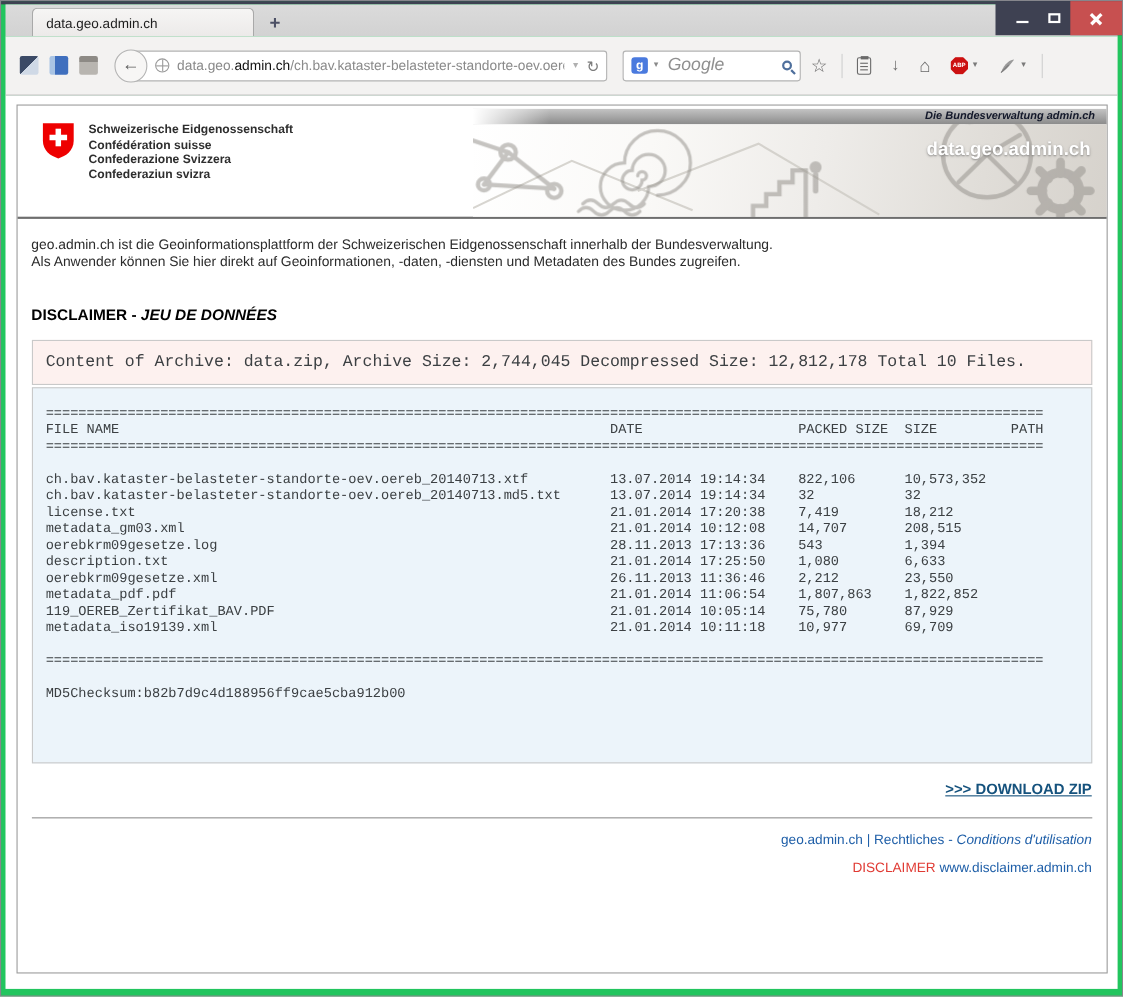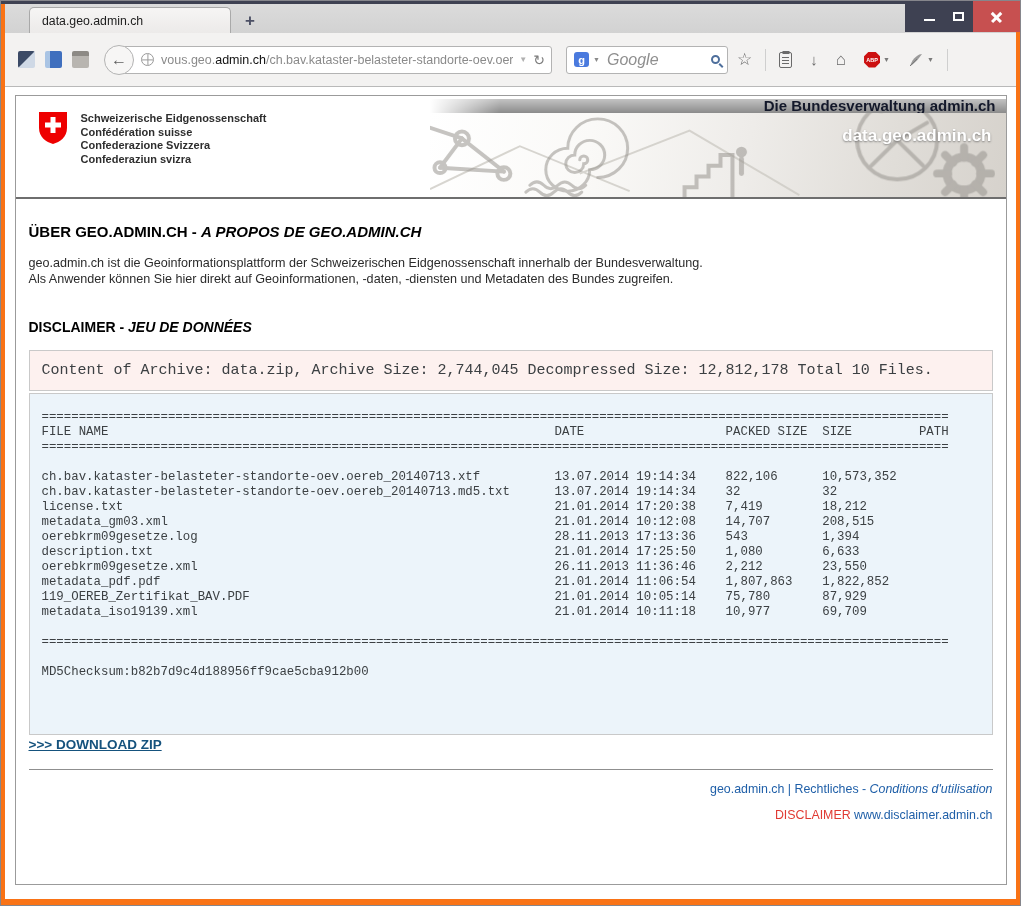--- a/index.html
+++ b/index.html
@@ -1,20 +1,20 @@
 <!DOCTYPE html>
 <html><head>
 <meta charset="utf-8">
 <style>
   html,body{margin:0;padding:0;background:#9a9a9a;}
   body{width:1021px;height:906px;overflow:hidden;font-family:"Liberation Sans",sans-serif;}
   *{box-sizing:border-box;}
 
   
-  .window{width:1021px;height:906px;border:1px solid #86868c;background:#f97316;
+  .window{width:1021px;height:906px;border:1px solid #86868c;background:#22c55e;
           padding:0 4px 6px;display:flex;flex-direction:column;}
   .frame-top{height:3px;background:#3e4152;margin:0 -4px;}
   
   .titlebar{height:29px;background:linear-gradient(#dbdbdb,#d2d2d2);position:relative;
             display:flex;align-items:flex-end;}
   .caption{position:absolute;top:-3px;right:-4px;height:31px;display:flex;align-items:stretch;
            background:#3e4152;padding-left:10px;z-index:5;}
   .cap-btn{display:flex;align-items:center;justify-content:center;cursor:default;}
   .cap-min{width:28px;} .cap-min i{display:block;width:11px;height:2px;background:#fff;margin-top:6px;}
   .cap-max{width:30px;} .cap-max i{display:block;width:11px;height:9px;border:2px solid #fff;}
@@ -68,21 +68,21 @@
   .mini-caret{font-size:7px;color:#7a7a7a;margin-left:3px;}
   .hamburger{width:18px;display:flex;flex-direction:column;gap:3px;}
   .hamburger i{display:block;height:3px;background:#6a6a6a;border-radius:1px;}
 
   
   .viewport{flex:1;background:#fff;overflow:hidden;display:flex;justify-content:center;}
   .pagebox{margin-top:8px;width:992px;height:790px;border:1px solid #9b9b9b;background:#fff;}
   .pheader{height:103px;position:relative;border-bottom:2px solid #6e6e6e;}
   .adminbar{position:absolute;top:3px;left:414px;right:0;height:14px;
             background:linear-gradient(#c3c3c3,#8b8b8b);text-align:right;
-            font-size:15px;font-weight:bold;color:#13182a;line-height:14px;padding-right:10px;}
+            font-size:10px;font-weight:bold;color:#13182a;line-height:14px;padding-right:10px;font-style:italic;}
   .adminbar::before{content:"";position:absolute;left:0;top:0;bottom:0;width:70px;
                     background:linear-gradient(to right,#fff,rgba(255,255,255,0));}
   .banner{position:absolute;top:17px;left:414px;right:0;bottom:0;overflow:hidden;
           background:linear-gradient(100deg,#ffffff 0%,#faf9f7 28%,#eeece9 55%,#e0ddd8 80%,#d6d2cc 100%);}
   .banner svg{position:absolute;inset:0;width:100%;height:100%;}
   .banner-title{position:absolute;top:13px;right:14px;font-size:17px;font-weight:bold;color:#fff;
                 text-shadow:0 1px 2px rgba(90,90,90,.7);}
   .logo-row{position:absolute;top:15px;left:22px;display:flex;gap:13px;font-weight:bold;}
   .logo-text{font-size:11px;line-height:13.5px;color:#2e2e2e;padding-top:1px;}
 
@@ -91,21 +91,21 @@
   h1.about .fr{font-style:italic;}
   .para{font-size:12.6px;line-height:15.5px;color:#2b2b2b;}
   .p-de{margin-top:16px;} .p-fr{margin-top:20px;font-style:italic;}
   h2.dataset{font-size:14px;margin:32px 0 0;color:#000;}
   h2.dataset .fr{font-style:italic;}
   .summarybox{margin-top:15px;border:1px solid #c9c9c9;background:#fdf1ef;padding:11px 12px;
               font-family:"Liberation Mono",monospace;font-size:15px;color:#3c4043;white-space:nowrap;overflow:hidden;}
   .listingbox{margin-top:2px;border:1px solid #c9c9c9;background:#ecf4fa;min-height:342px;padding:16px 12px 12px;}
   .listingbox pre{margin:0;font-family:"Liberation Mono",monospace;font-size:12.4px;line-height:15px;
                   color:#3c4043;white-space:pre;overflow:hidden;}
-  .dl-row{text-align:left;}
+  .dl-row{margin-top:15px;text-align:right;}
   .dl-link{font-size:13.5px;font-weight:bold;color:#15527d;text-decoration:underline;cursor:pointer;}
   .footer-hr{margin-top:16px;border:none;border-top:1px solid #8f8f8f;}
   .f-line{margin-top:12px;text-align:right;font-size:12.4px;color:#1f5fa8;}
   .f-line .lnk{cursor:pointer;}
   .f-it{font-style:italic;margin-top:28px;}
   .f-red{color:#e03a33;}
 </style>
 </head>
 <body>
 
@@ -130,21 +130,21 @@
 
   <div class="navbar">
     <div class="bm-ico bm1"></div>
     <div class="bm-ico bm2"></div>
     <div class="bm-ico bm3"></div>
     <div class="backbtn">
       <span>←</span>
     </div>
     <div class="urlbar">
       <span class="globe"></span>
-      <span class="url-text"><span>vous.geo.</span><span class="url-domain">admin.ch</span><span>/ch.bav.kataster-belasteter-standorte-oev.oereb/</span></span>
+      <span class="url-text"><span>data.geo.</span><span class="url-domain">admin.ch</span><span>/ch.bav.kataster-belasteter-standorte-oev.oereb/</span></span>
       <span class="url-caret">▼</span>
       <span class="url-reload">↻</span>
     </div>
     <div class="searchbox">
       <span class="gicon">g</span>
       <span class="s-caret">▼</span>
       <input placeholder="Google" style="">
       <span class="lens"></span>
     </div>
     <div class="tool-ico glyph17">☆</div>
@@ -230,21 +230,20 @@
           <div class="logo-text">
             <div>Schweizerische Eidgenossenschaft</div>
             <div>Confédération suisse</div>
             <div>Confederazione Svizzera</div>
             <div>Confederaziun svizra</div>
           </div>
         </div>
       </div>
 
       <div class="pcontent">
-        <h1 class="about"><span>ÜBER GEO.ADMIN.CH - </span><span class="fr">A PROPOS DE GEO.ADMIN.CH</span></h1>
         <div class="para p-de">
           <div>geo.admin.ch ist die Geoinformationsplattform der Schweizerischen Eidgenossenschaft innerhalb der Bundesverwaltung.</div>
           <div>Als Anwender können Sie hier direkt auf Geoinformationen, -daten, -diensten und Metadaten des Bundes zugreifen.</div>
         </div>
         <div class="para p-fr">
         </div>
 
         <h2 class="dataset"><span>DISCLAIMER - </span><span class="fr">JEU DE DONNÉES</span></h2>
 
         <div class="summarybox">

